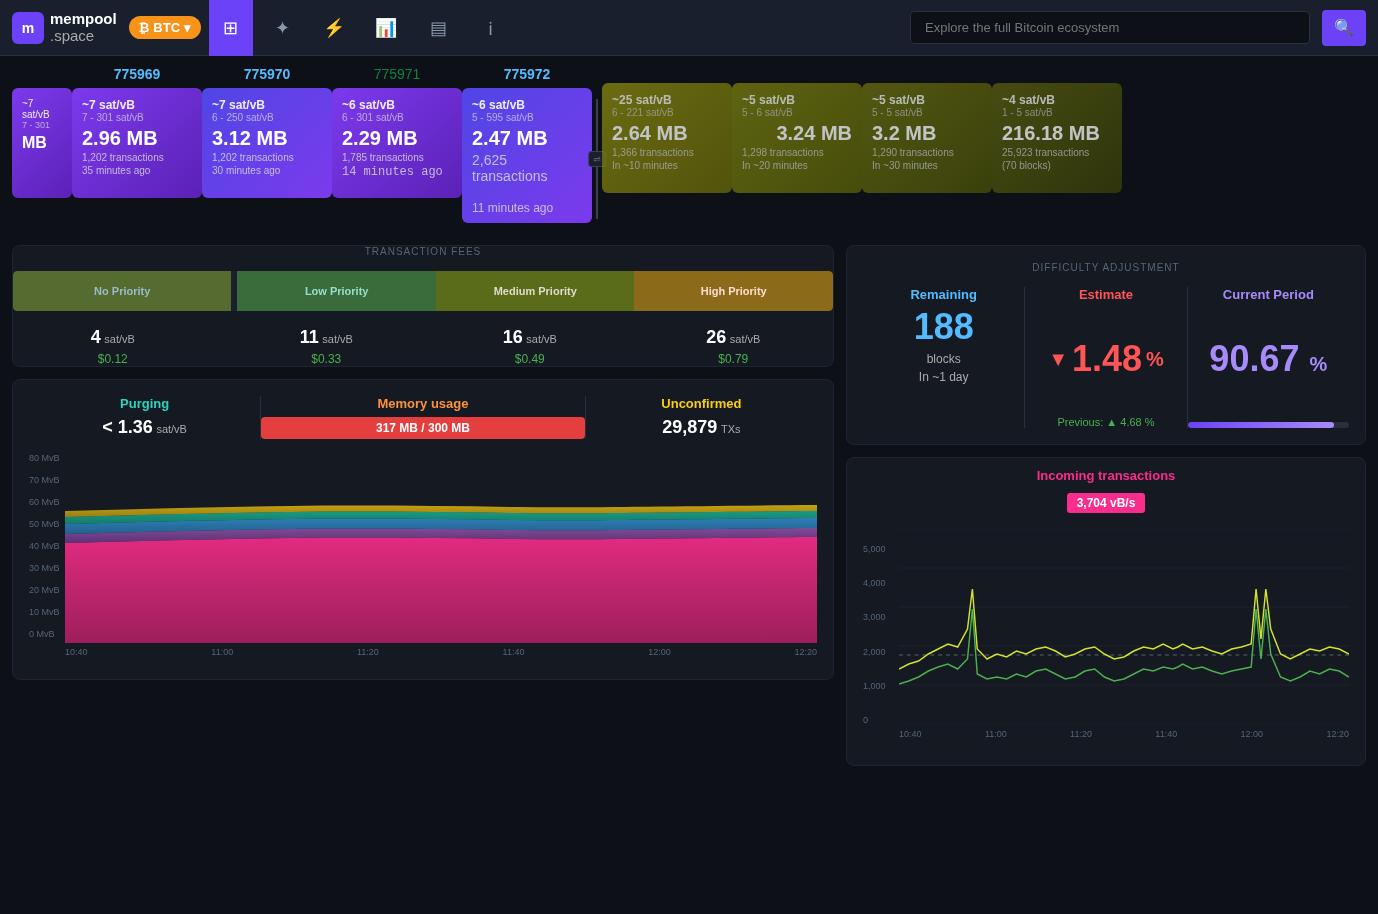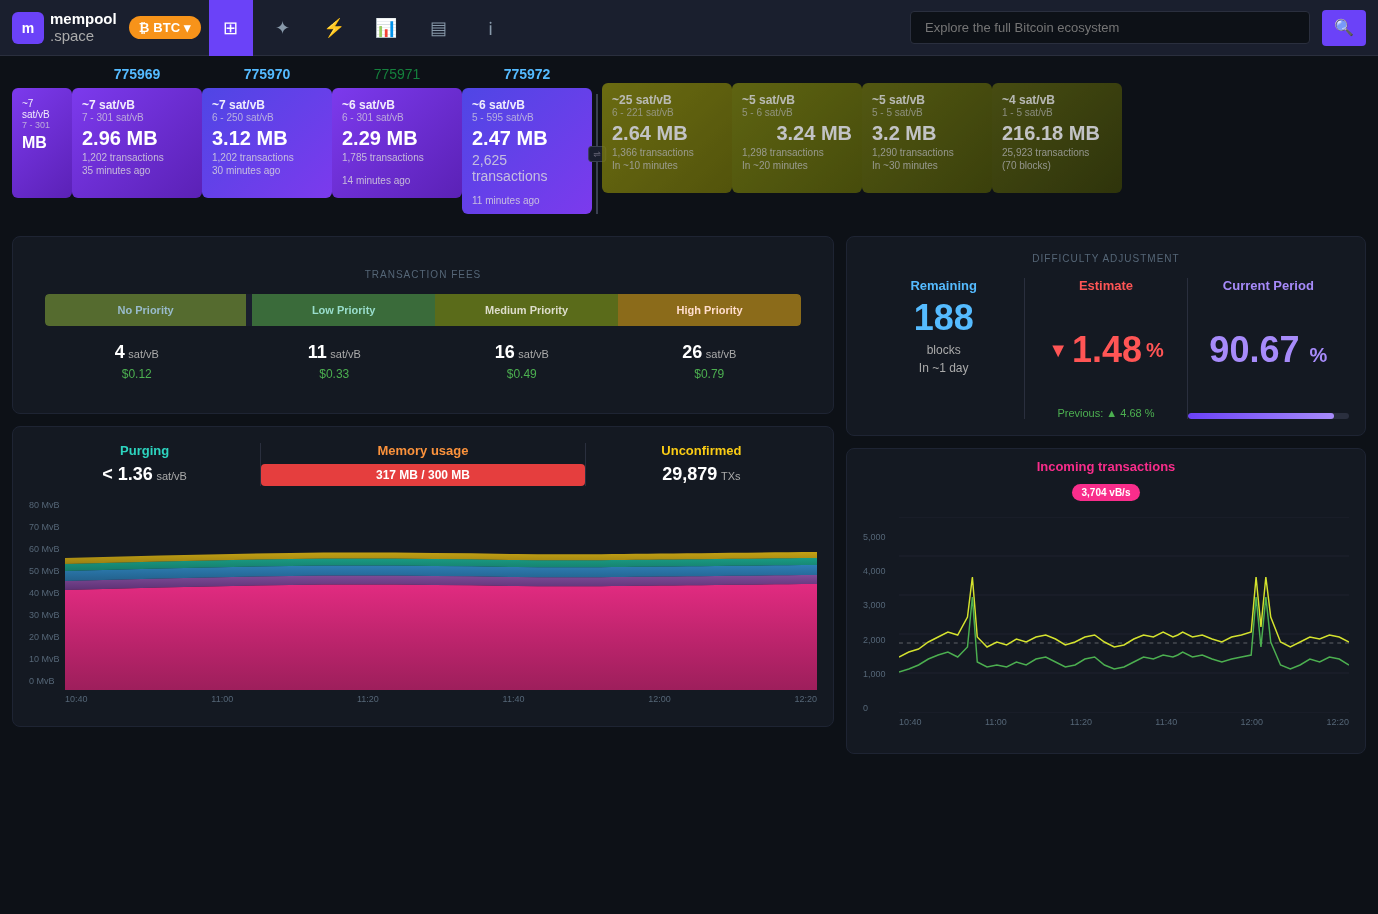--- a/index.html
+++ b/index.html
@@ -114,37 +114,37 @@
       padding: 12px 12px 0;
     }
 
     .left-panel { flex: 1; display: flex; flex-direction: column; gap: 12px; }
     .right-panel { width: 520px; display: flex; flex-direction: column; gap: 12px; }
 
     
     .card {
       background: #141922;
       border-radius: 8px;
-      padding: 32px;
+      padding: 0;
       border: 1px solid #1e2433;
     }
     .card-title {
       font-size: 10px;
       text-transform: uppercase;
       letter-spacing: 1px;
       color: #556677;
       margin-bottom: 14px;
       text-align: center;
     }
 
     .fee-bar {
       display: flex;
       border-radius: 4px;
       overflow: hidden;
-      height: 32px;
+      height: 40px;
       margin-bottom: 16px;
     }
     .fee-segment {
       display: flex;
       align-items: center;
       justify-content: center;
       font-size: 11px;
       font-weight: 600;
     }
     .fee-segment.no-priority { background: #556b2f; color: #9bc; flex: 1; border-radius: 4px 0 0 4px; }
@@ -278,23 +278,23 @@
 
     .incoming-header {
       text-align: center;
       font-size: 13px;
       font-weight: 700;
       color: #f92d8b;
       margin-bottom: 10px;
     }
     .rate-badge {
       background: #f92d8b;
-      border-radius: 9px;
+      border-radius: 3px;
       padding: 3px 10px;
-      font-size: 10px;
+      font-size: 12px;
       font-weight: 600;
       color: #fff;
       display: inline-block;
       margin-bottom: 8px;
     }
 
     
     .mempool-chart-wrap {
       position: relative;
       width: 100%;
@@ -365,32 +365,32 @@
     </div>
   </div>
 
   <div class="block-item">
     <div style="color:#15803d;font-size:14px;font-weight:400;margin-bottom:6px;">775971</div>
     <div class="block-box purple">
       <div style="font-size:12px;font-weight:700;color:#fff;opacity:0.9;">~6 sat/vB</div>
       <div style="font-size:10px;color:#ddd;opacity:0.7;">6 - 301 sat/vB</div>
       <div style="font-size:20px;font-weight:800;color:#fff;margin:4px 0 2px;">2.29 MB</div>
       <div style="font-size:10px;color:#ddd;opacity:0.8;">1,785 transactions</div>
-      <div style="font-size:10px;color:#ddd;opacity:0.8;margin-top:12px;">14 minutes ago</div>
+      <div style="font-size:12px;color:#ddd;opacity:0.8;margin-top:2px;font-family:Liberation Mono, monospace;">14 minutes ago</div>
     </div>
   </div>
 
   <div class="block-item">
     <div style="color:#5bf;font-size:14px;font-weight:600;margin-bottom:6px;">775972</div>
     <div class="block-box blue-purple">
       <div style="font-size:12px;font-weight:700;color:#fff;opacity:0.9;">~6 sat/vB</div>
       <div style="font-size:10px;color:#ddd;opacity:0.7;">5 - 595 sat/vB</div>
       <div style="font-size:20px;font-weight:800;color:#fff;margin:4px 0 2px;">2.47 MB</div>
       <div style="font-size:14px;color:#ddd;opacity:0.8;">2,625 transactions</div>
-      <div style="font-size:10px;color:#ddd;opacity:0.8;margin-top:11px;">11 minutes ago</div>
+      <div style="font-size:12px;color:#ddd;opacity:0.8;margin-top:17px;">11 minutes ago</div>
     </div>
   </div>
 
   <div style="display:flex;align-items:center;margin:0 4px;align-self:stretch;">
     <div style="width:2px;background:#3a4050;height:120px;position:relative;margin-top:28px;">
       <div style="position:absolute;top:50%;left:50%;transform:translate(-50%,-50%);background:#1a1f2e;border:1px solid #3a4050;border-radius:3px;padding:2px 4px;font-size:9px;color:#667;white-space:nowrap;">⇌</div>
     </div>
   </div>
 
   <div class="block-item">

